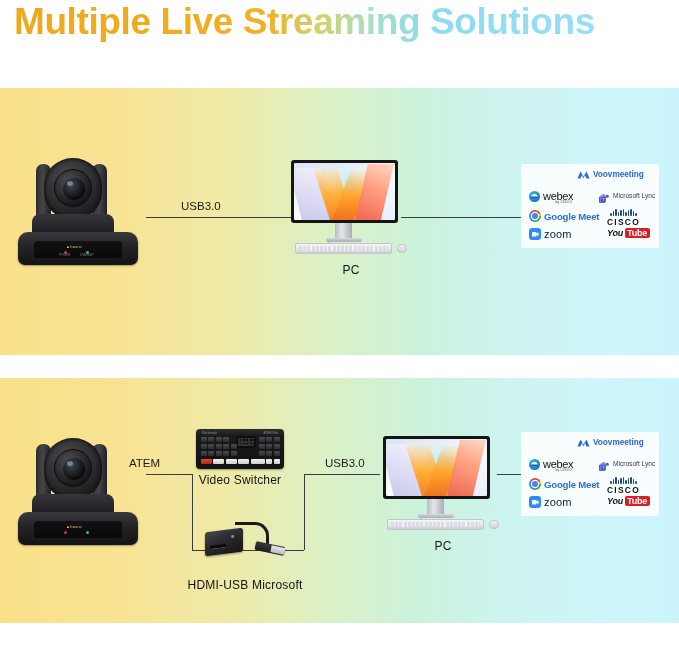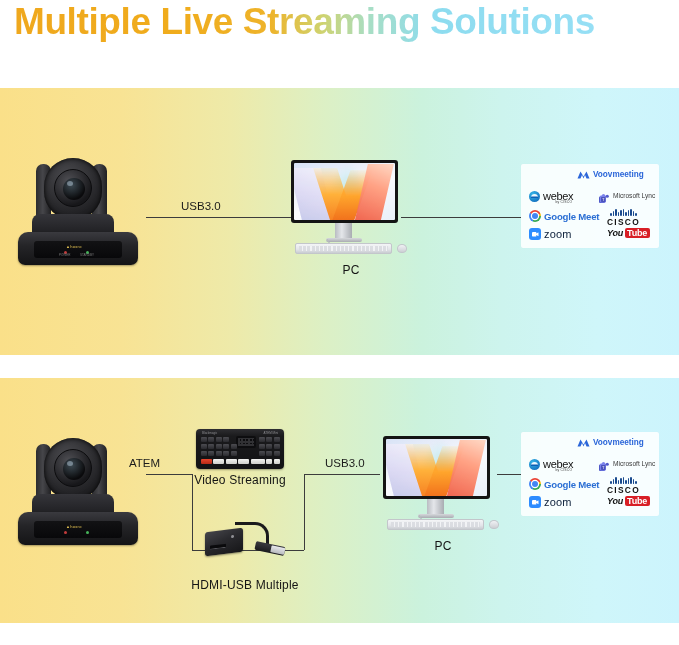--- a/index.html
+++ b/index.html
@@ -575,31 +575,31 @@
       <span class="sw-key lt wide"></span>
       <span class="sw-key lt wide"></span>
       <span class="sw-key lt wide"></span>
     </div>
     <div class="sw-row" style="left:63px; top:30px;">
       <span class="sw-key lt"></span>
       <span class="sw-key lt"></span>
       <span class="sw-key lt"></span>
     </div>
   </div>
-  <div class="caption" style="left:180px; top:95px; width:120px;">Video Streaming</div>
+  <div class="caption" style="left:180px; top:95px; width:120px;">Video Switcher</div>
 
   <div class="converter" style="left:205px; top:140px;">
     <div class="conv-body">
       <span class="conv-port"></span>
       <span class="conv-dot"></span>
     </div>
     <div class="conv-cable"></div>
     <div class="conv-plug"></div>
   </div>
-  <div class="caption" style="left:180px; top:200px; width:130px;">HDMI-USB Multiple</div>
+  <div class="caption" style="left:180px; top:200px; width:130px;">HDMI-USB Microsoft</div>
 
   <div class="pc" style="left:383px; top:58px;">
     <div class="monitor-frame">
       <div class="monitor-screen">
         <div class="wp-d"></div>
         <div class="wp-e"></div>
         <div class="wp-a"></div>
         <div class="wp-b"></div>
         <div class="wp-c"></div>
       </div>

